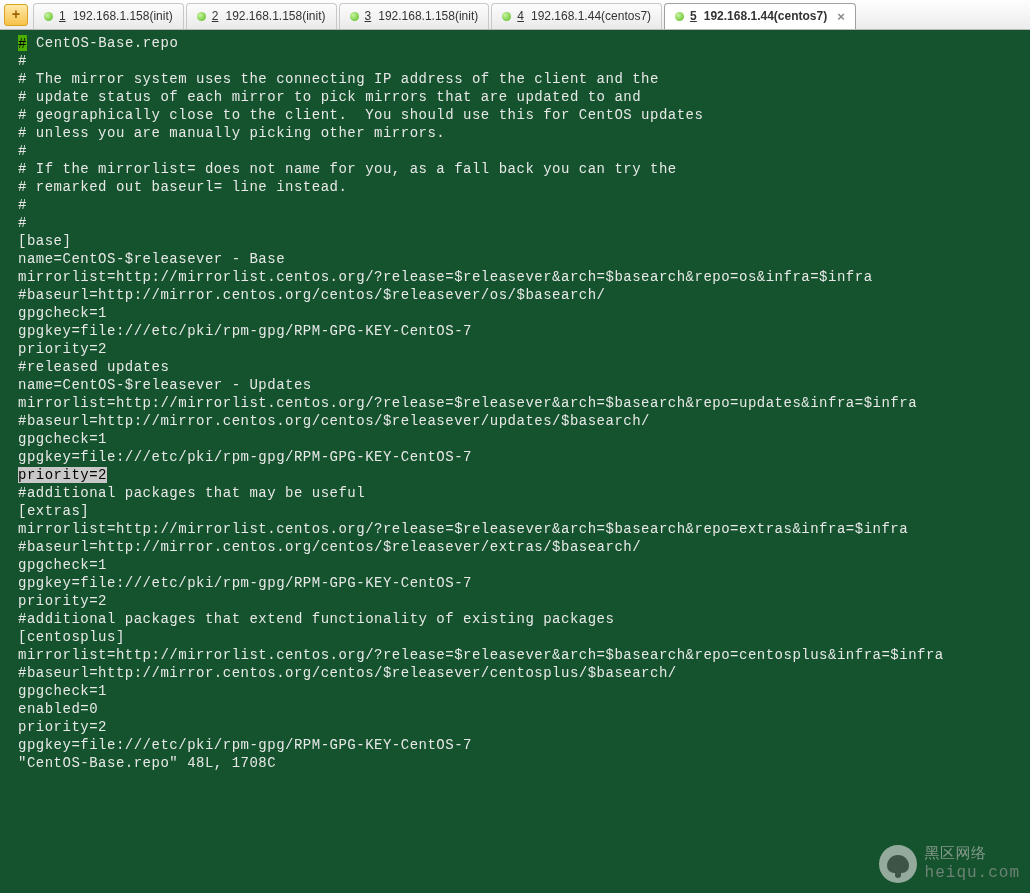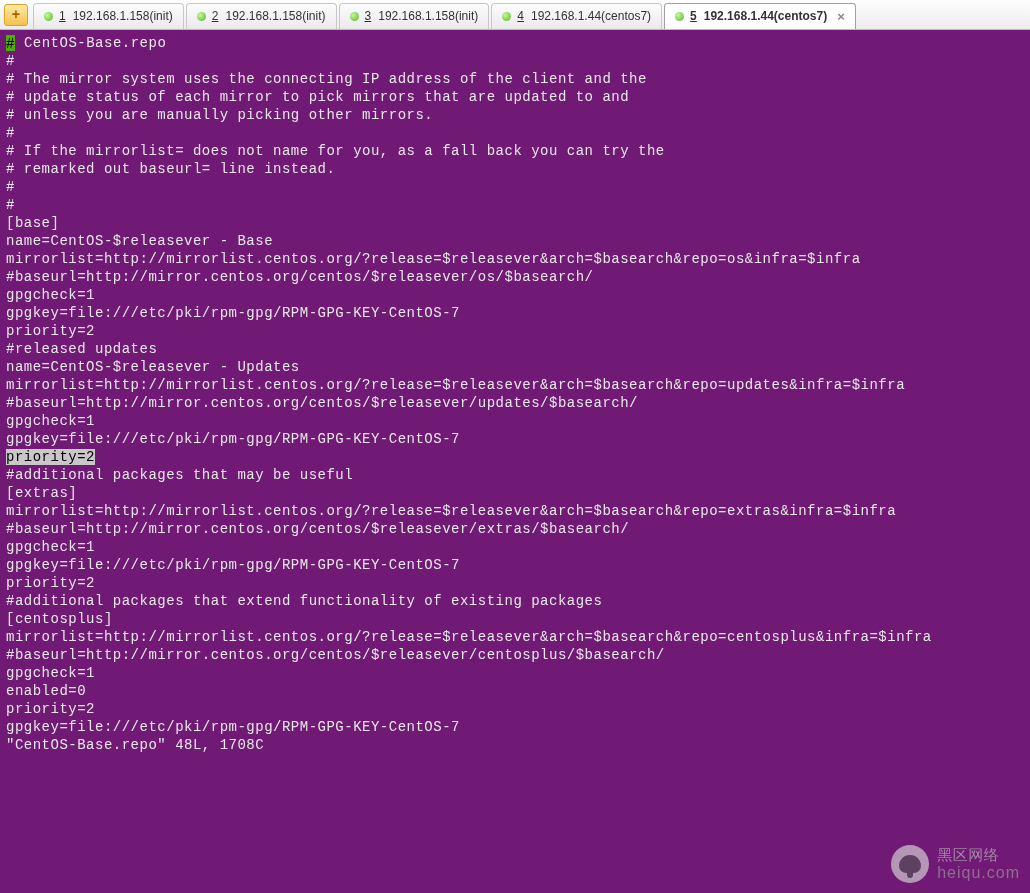--- a/index.html
+++ b/index.html
@@ -60,23 +60,23 @@
 }
 .dot.green { background: radial-gradient(circle at 35% 35%, #c9f5a1, #56b71a); }
 .tab .num { text-decoration: underline; margin-right: 1px; }
 .close-x {
   margin-left: 4px;
   color: #888;
   font-weight: bold;
   font-size: 13px;
 }
 .terminal {
-  background: #701a75;
+  background: #14532d;
   color: #e8e8e8;
-  padding: 4px 0;
+  padding: 4px 12px;
   height: calc(100% - 30px);
   line-height: 18px;
   letter-spacing: 0.5px;
   position: relative;
 }
 .line {
   white-space: pre;
   padding-left: 6px;
 }
 .cursor {
@@ -118,21 +118,21 @@
 .wm-icon-inner::after{
   content:"";
   position:absolute;
   bottom:-5px; left:8px;
   width:6px; height:8px;
   background:#555;
   border-radius:3px;
 }
 .wm-text {
   color: #bdbdbd;
-  font-family: Liberation Sans, sans-serif;
+  font-family: Liberation Mono, monospace;
   font-size: 15px;
   line-height: 18px;
 }
 .wm-text .sub { font-size: 16px; color: #9c9c9c; letter-spacing: 1px; }
 </style>
 </head>
 <body>
 
 <div class="tabbar">
   <div class="add-tab">
@@ -167,20 +167,21 @@
       </div>
     </div>
 </div>
 
 <div class="terminal">
   <div id="term-host">
       <div class="line"><span class="cursor" style="color: rgb(0, 0, 0);">#</span><span> CentOS-Base.repo</span></div>
       <div class="line">#</div>
       <div class="line"># The mirror system uses the connecting IP address of the client and the</div>
       <div class="line"># update status of each mirror to pick mirrors that are updated to and</div>
+      <div class="line"># geographically close to the client.  You should use this for CentOS updates</div>
       <div class="line"># unless you are manually picking other mirrors.</div>
       <div class="line">#</div>
       <div class="line"># If the mirrorlist= does not name for you, as a fall back you can try the</div>
       <div class="line"># remarked out baseurl= line instead.</div>
       <div class="line">#</div>
       <div class="line">#</div>
       <div class="line"></div>
       <div class="line">[base]</div>
       <div class="line">name=CentOS-$releasever - Base</div>
       <div class="line">mirrorlist=http://mirrorlist.centos.org/?release=$releasever&amp;arch=$basearch&amp;repo=os&amp;infra=$infra</div>

